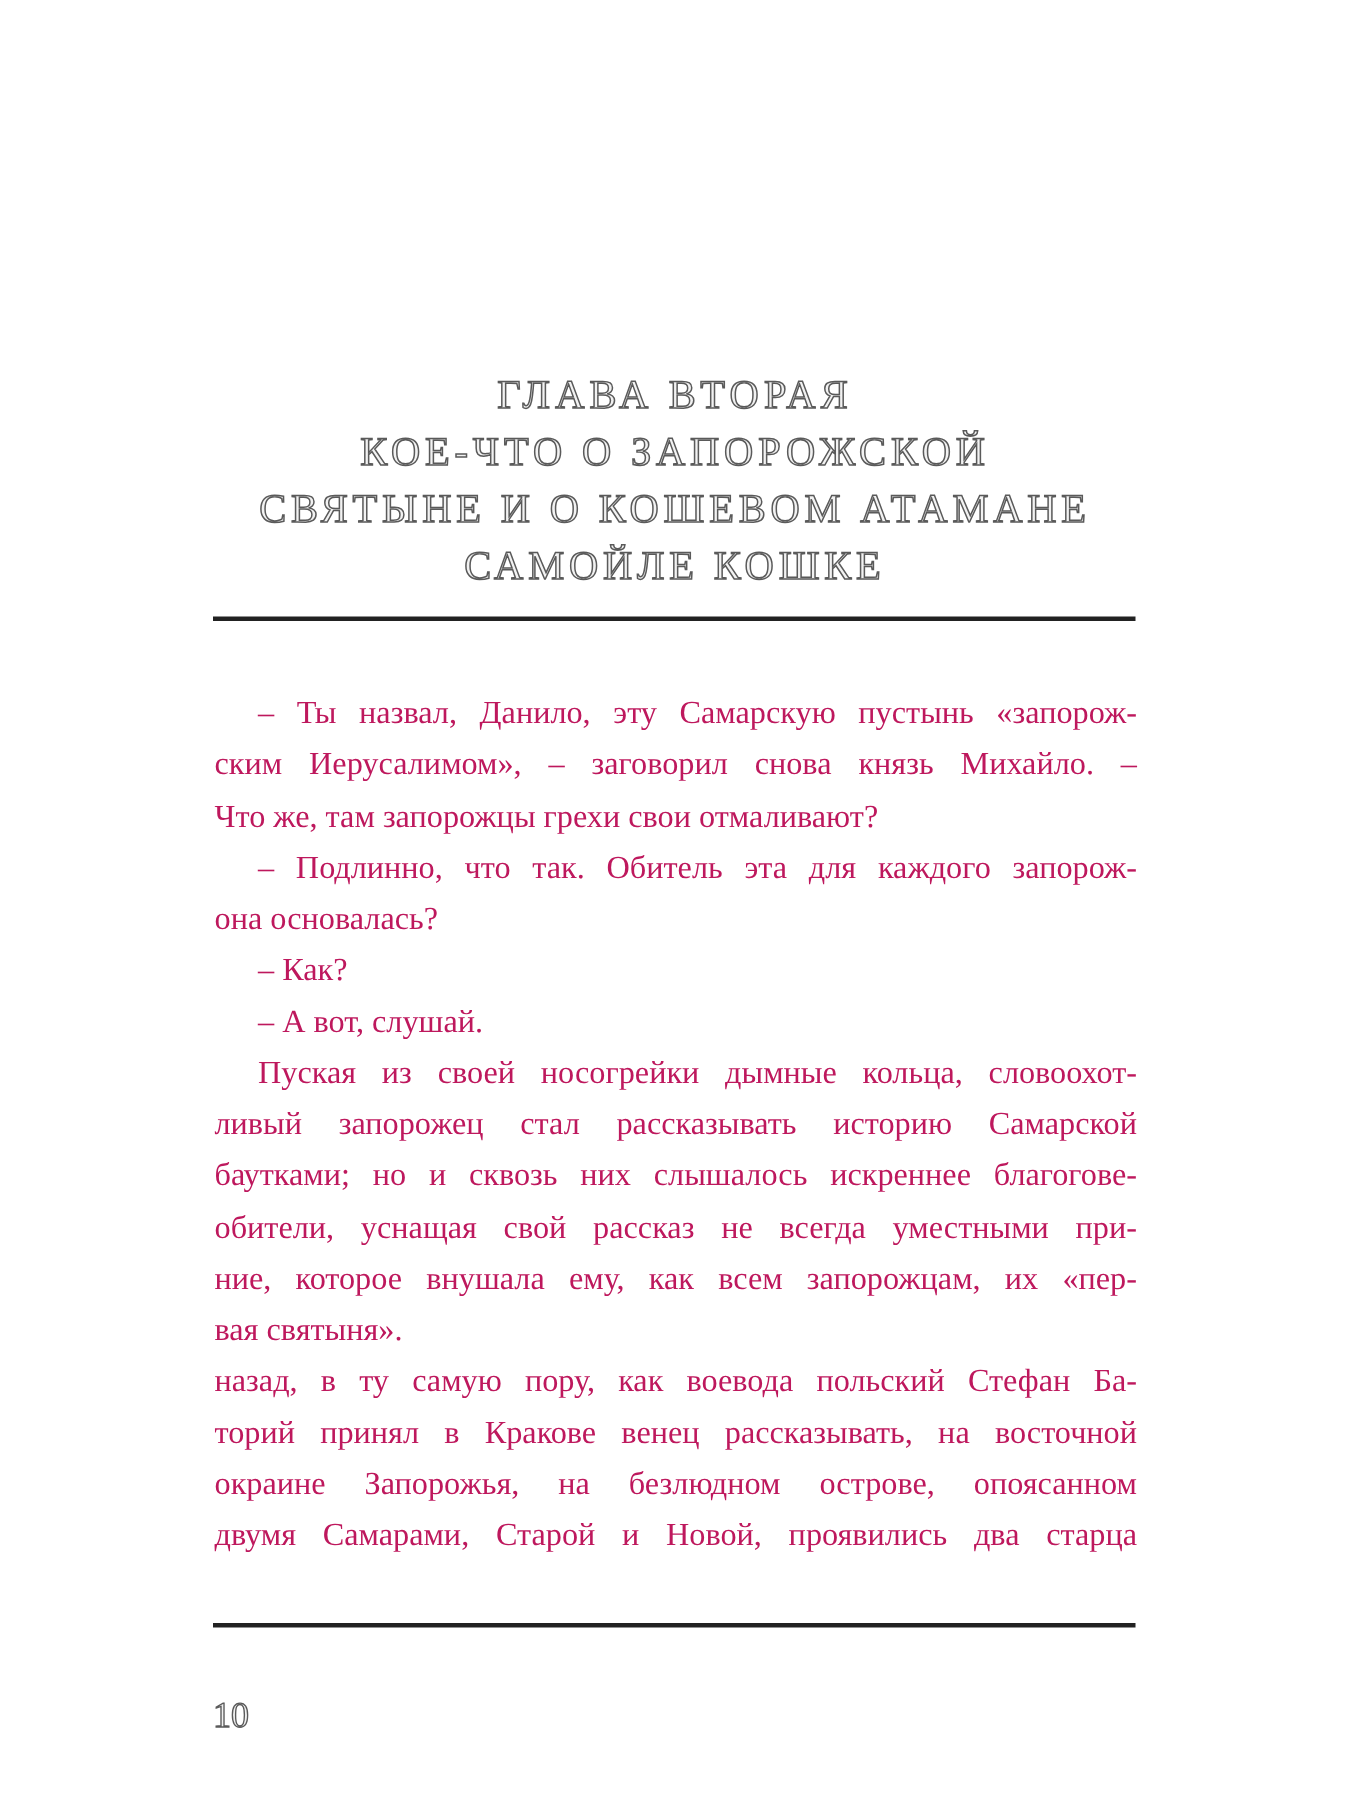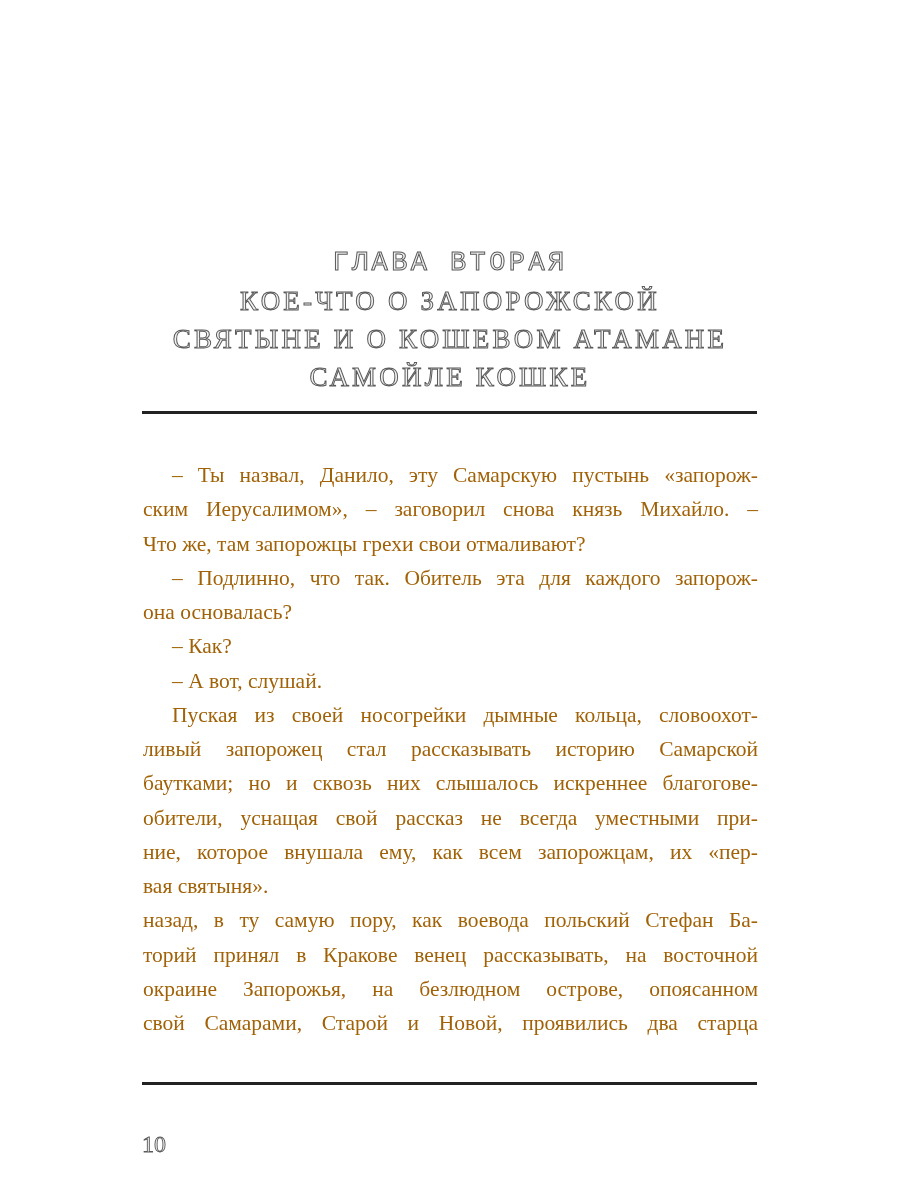--- a/index.html
+++ b/index.html
@@ -34,21 +34,20 @@
       line-height: 38px;
       letter-spacing: 3.2px;
       color: #f2f2f2;
       -webkit-text-stroke: 1px #5a5a5a;
       text-transform: uppercase;
       white-space: nowrap;
       font-weight: normal;
     }
     .heading-line.label {
       letter-spacing: 3.4px;
-      font-family: Liberation Mono, monospace;
     }
     .rule {
       position: absolute;
       left: 142px;
       width: 615px;
       height: 3px;
       background: #222222;
     }
     .rule.top { top: 411px; }
     .rule.bottom { top: 1082px; }
@@ -61,21 +60,21 @@
       width: 615px;
     }
     .line {
       display: block;
       font-size: 21.5px;
       line-height: 34.25px;
       height: 34.25px;
       white-space: nowrap;
       text-align: justify;
       text-align-last: justify;
-      color: #a16207;
+      color: #be185d;
       overflow: visible;
     }
     .line.indent { padding-left: 29px; }
     .line.last { text-align-last: left; }
 
     .page-number {
       position: absolute;
       left: 142px;
       top: 1094px;
       font-size: 24px;
@@ -115,20 +114,20 @@
     <span class="line indent">Пуская из своей носогрейки дымные кольца, словоохот-</span>
     <span class="line">ливый запорожец стал рассказывать историю Самарской</span>
     <span class="line">баутками; но и сквозь них слышалось искреннее благогове-</span>
     <span class="line">обители, уснащая свой рассказ не всегда уместными при-</span>
     <span class="line">ние, которое внушала ему, как всем запорожцам, их «пер-</span>
     <span class="line last">вая святыня».</span>
 
     <span class="line">назад, в ту самую пору, как воевода польский Стефан Ба-</span>
     <span class="line">торий принял в Кракове венец рассказывать, на восточной</span>
     <span class="line">окраине Запорожья, на безлюдном острове, опоясанном</span>
-    <span class="line">свой Самарами, Старой и Новой, проявились два старца</span>
+    <span class="line">двумя Самарами, Старой и Новой, проявились два старца</span>
   </div>
 
   <div class="rule bottom"></div>
 
   <div class="page-number">10</div>
 
 </div>
 
 </body></html>

